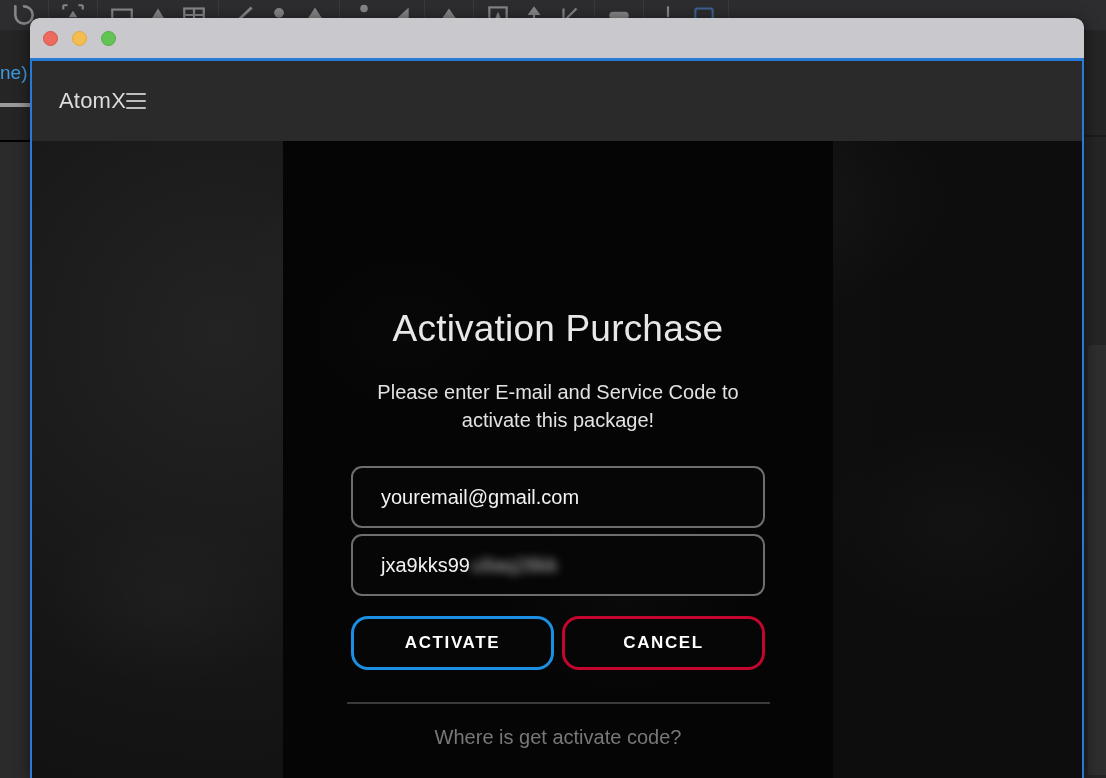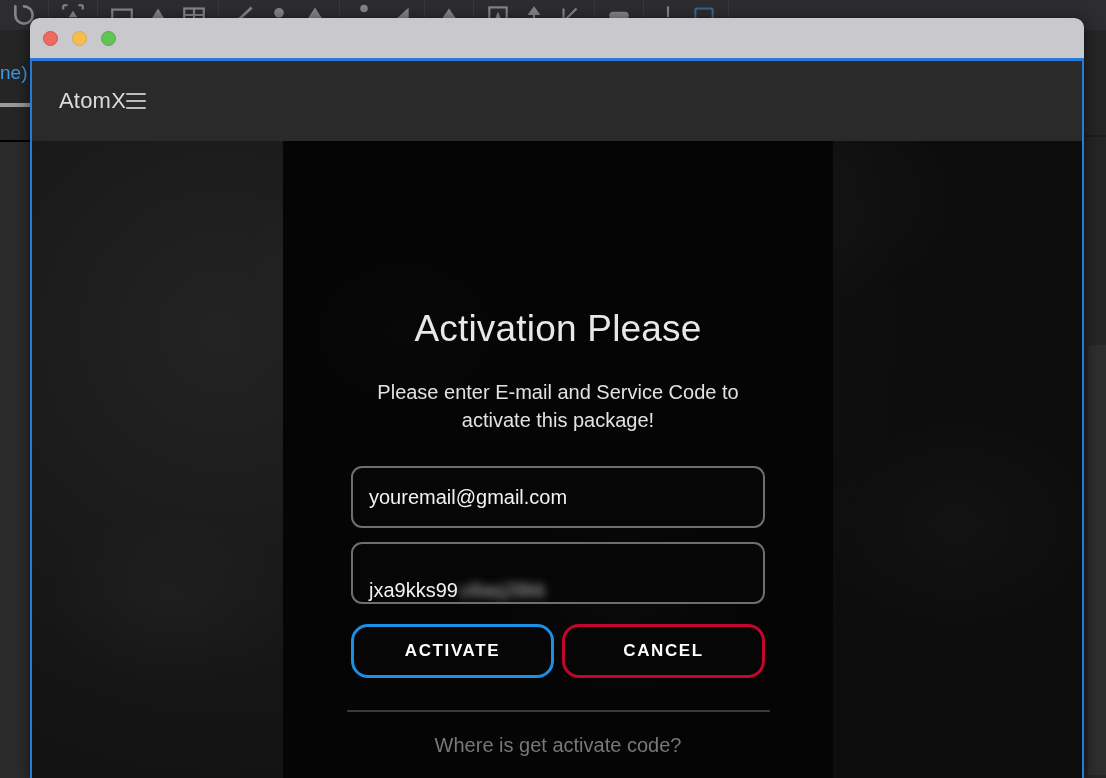--- a/index.html
+++ b/index.html
@@ -232,27 +232,27 @@
 
   .field {
     width: 414px;
     height: 62px;
     margin: 0 auto;
     border: 2px solid #6e6e6e;
     border-radius: 11px;
     background: #060606;
     display: flex;
     align-items: center;
-    padding-left: 16px;
+    padding-left: 28px;
     font-size: 20px;
     color: #f2f2f2;
     overflow: hidden;
   }
   #field-email { margin-top: 32px; }
-  #field-code  { margin-top: 14px; align-items: flex-end; }
+  #field-code  { margin-top: 6px; }
 
   .code-visible { color: #f2f2f2; }
   .code-blurred {
     color: #b4b4b4;
     filter: blur(4.2px);
     margin-left: 1px;
   }
 
   #button-row {
     width: 414px;
@@ -434,21 +434,21 @@
         <i></i>
         <i></i>
       </span>
     </div>
 
     <div id="stage">
 
       <div id="dialog-panel">
         <div id="dialog-inner">
 
-          <h1 id="dialog-title">Activation Please</h1>
+          <h1 id="dialog-title">Activation Purchase</h1>
 
           <p id="dialog-subtitle">Please enter E-mail and Service Code to activate this package!</p>
 
           <div class="field" id="field-email">
             <span>youremail@gmail.com</span>
           </div>
 
           <div class="field" id="field-code">
             <span class="code-visible">jxa9kks99</span>
             <span class="code-blurred">u9aq28kk</span>

